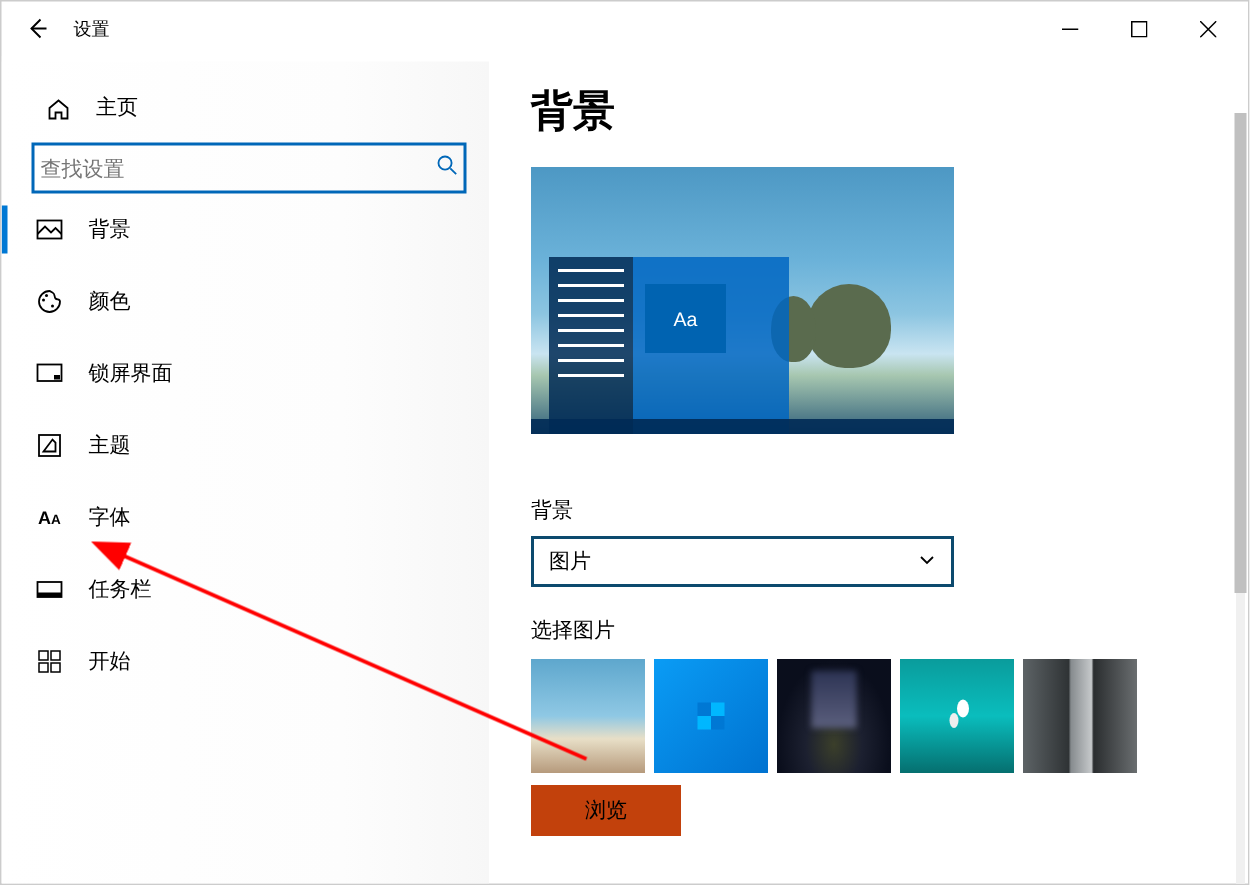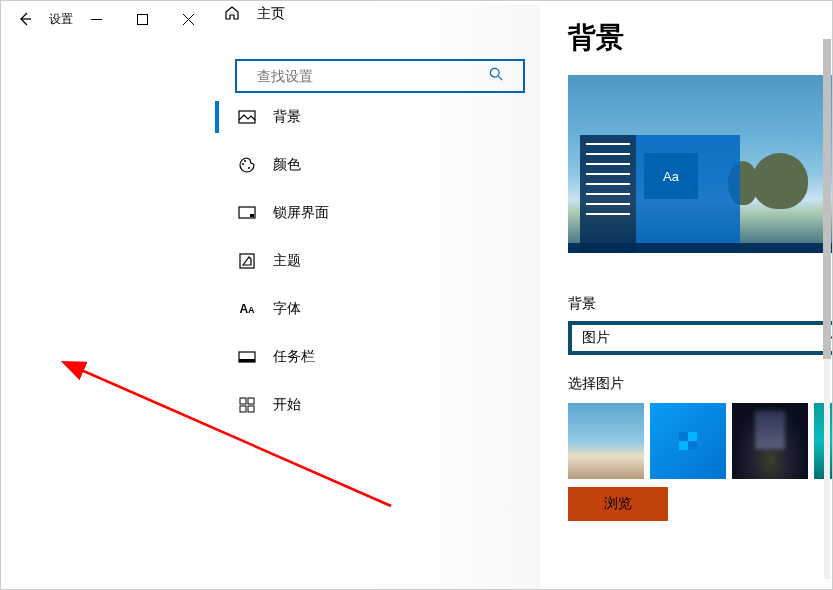--- a/index.html
+++ b/index.html
@@ -1,49 +1,49 @@
 <!DOCTYPE html>
 <html><head>
 <meta charset="utf-8">
 <style>
 *{box-sizing:border-box;margin:0;padding:0;font-family:"Microsoft YaHei","Segoe UI",sans-serif}
 body{background:#f0f0f0;display:flex;justify-content:center;align-items:flex-start}
-.window{width:833px;height:590px;background:#fff;position:relative;border:1px solid #ccc;overflow:hidden;display:flex;flex-direction:row}
+.window{width:833px;height:590px;background:#fff;position:relative;border:1px solid #ccc;overflow:hidden;display:flex;flex-direction:column}
 .titlebar{height:36px;display:flex;align-items:center;padding:0 4px;flex-shrink:0}
 .titlebar .back{width:40px;height:36px;display:flex;align-items:center;justify-content:center;cursor:pointer}
 .titlebar .title{font-size:12px;color:#000;margin-left:4px}
 .titlebar .spacer{flex:1}
 .titlebar .winbtn{width:46px;height:36px;display:flex;align-items:center;justify-content:center;cursor:pointer}
 .body{flex:1;display:flex;overflow:hidden}
 .sidebar{width:325px;flex-shrink:0;padding:0;position:relative;background:#fff}
 .sidebar-inner{position:relative;height:100%;background:linear-gradient(to right,#fff 0%,#fdfdfd 70%,#f7f7f7 100%)}
-.home-row{display:flex;align-items:flex-start;height:40px;padding-left:8px;cursor:pointer;font-size:14px;margin-top:4px}
+.home-row{display:flex;align-items:flex-end;height:40px;padding-left:29px;cursor:pointer;font-size:14px;margin-top:4px}
 .home-row .icon{width:18px;display:flex;justify-content:center;margin-right:16px}
-.search-box{margin:14px 20px 0 20px;height:34px;border:2px solid #0067b8;display:flex;align-items:center;padding:0 20px;width:290px}
+.search-box{margin:14px 20px 0 20px;height:34px;border:2px solid #0067b8;display:flex;align-items:center;padding:0 4px;width:290px}
 .search-box input{flex:1;border:none;outline:none;font-size:14px;color:#666;background:transparent}
 .search-box .sicon{color:#0067b8}
 .section-title{font-size:14px;font-weight:600;margin:22px 0 10px 22px;color:#000}
 .nav-item{display:flex;align-items:center;height:48px;padding-left:22px;cursor:pointer;font-size:14px;color:#000;position:relative}
 .nav-item .icon{width:20px;display:flex;justify-content:center;margin-right:16px;color:#000}
 .nav-item.active::before{content:"";position:absolute;left:0;top:8px;bottom:8px;width:4px;background:#0078d4}
 .content{flex:1;padding:18px 0 0 28px;overflow-y:auto;position:relative}
 .content h1{font-size:28px;font-weight:600;margin-bottom:18px}
 .preview{width:282px;height:178px;position:relative;overflow:hidden;background:#57a7cc}
 .preview .sky{position:absolute;inset:0;background:linear-gradient(#4d98c4 0%,#6bb2d9 35%,#8cc5e1 55%,#c9e4f1 70%,#a7c7b0 78%,#2f5f7a 100%)}
 .preview .rock{position:absolute;width:56px;height:56px;background:#5a6b4e;border-radius:50% 50% 45% 45%;bottom:44px}
 .preview .rock.r1{right:42px}
 .preview .rock.r2{right:92px;width:30px;height:44px;bottom:48px}
 .preview .startpanel{position:absolute;left:12px;bottom:0;width:160px;height:118px;display:flex}
 .preview .startmenu{width:56px;background:rgba(0,42,85,0.85);display:flex;flex-direction:column;padding:8px 6px;gap:8px}
 .preview .startmenu .line{height:2px;background:#fff}
 .preview .tiles{flex:1;background:rgba(0,102,194,0.85);position:relative}
 .preview .tile-aa{position:absolute;left:8px;top:18px;width:54px;height:46px;background:#0063b1;color:#fff;font-size:13px;display:flex;align-items:center;justify-content:center}
 .preview .taskbar{position:absolute;left:0;right:0;bottom:0;height:10px;background:rgba(0,42,85,0.9)}
 .field-label{font-size:14px;margin-top:42px;margin-bottom:8px}
-.dropdown{width:282px;height:34px;border:4px solid #0c4a6e;display:flex;align-items:center;padding:0 10px;cursor:pointer;font-size:14px;justify-content:space-between}
+.dropdown{width:282px;height:34px;border:2px solid #0c4a6e;display:flex;align-items:center;padding:0 10px;cursor:pointer;font-size:14px;justify-content:space-between}
 .choose-label{font-size:14px;margin-top:20px;margin-bottom:10px}
 .thumbs{display:flex;gap:6px}
 .thumb{width:76px;height:76px;cursor:pointer;flex-shrink:0}
 .thumb.t1{background:linear-gradient(#5ea7cd 0%,#8fc8e4 50%,#e8dfc7 70%,#b69a7c 100%)}
 .thumb.t2{background:linear-gradient(135deg,#0a9cf5 0%,#0072d0 100%);position:relative}
 .thumb.t2::after{content:"";position:absolute;left:50%;top:50%;width:18px;height:18px;transform:translate(-50%,-50%);background:conic-gradient(#00b7ff 0 25%,#0078d4 0 50%,#00b7ff 0 75%,#0078d4 0)}
 .thumb.t3{background:radial-gradient(ellipse at 50% 75%,#3b3f2a 0%,#1c2030 35%,#0a0e1c 70%);position:relative}
 .thumb.t3::before{content:"";position:absolute;left:30%;right:30%;top:10%;bottom:40%;background:linear-gradient(#2d3454,#5b5f7d);filter:blur(2px)}
 .thumb.t4{background:linear-gradient(#0a9c9c 0%,#0abdbd 50%,#056f6f 100%);position:relative}
 .thumb.t4::after{content:"";position:absolute;left:50%;top:35%;width:8px;height:12px;border-radius:50%;background:#fff;box-shadow:-6px 8px 0 -1px #eee}

